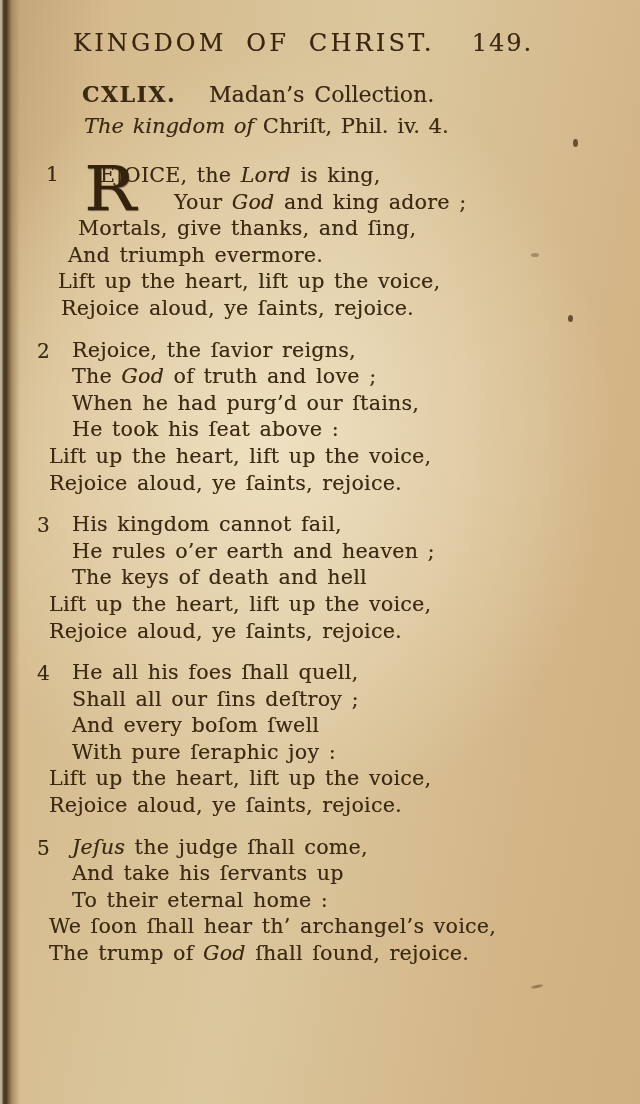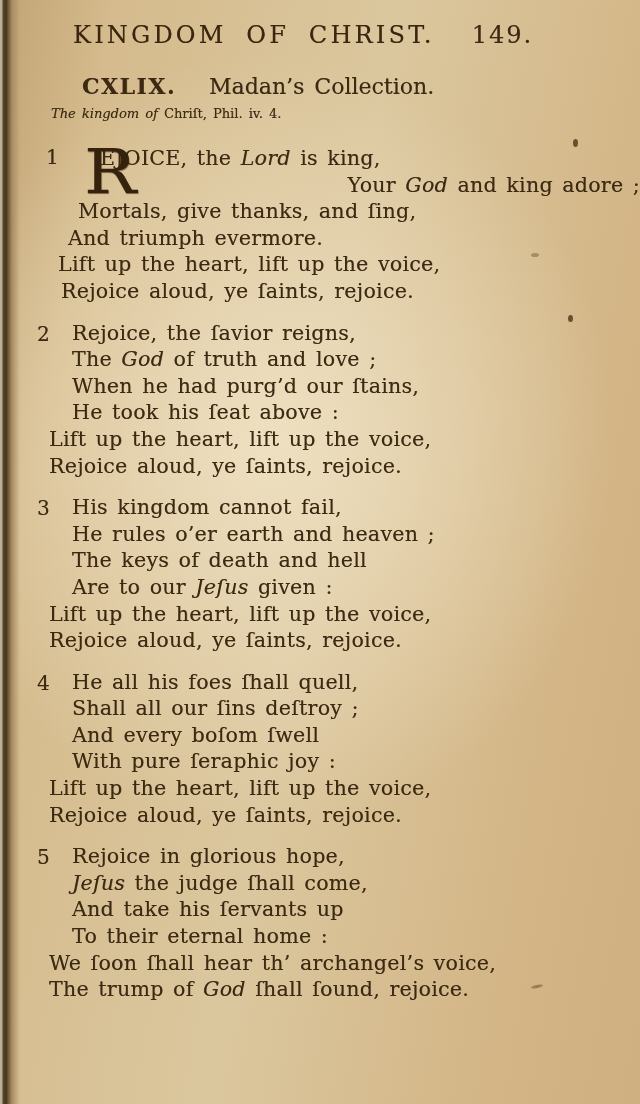--- a/index.html
+++ b/index.html
@@ -13,47 +13,47 @@
   }
   .binding{
     position:absolute;left:0;top:0;bottom:0;width:20px;z-index:3;
     background:linear-gradient(90deg,
       #beb49e 0px,#b5ab94 2px,#5c4729 3px,#45341c 6px,#7b6440 9px,
       #a98e63 12px,rgba(208,178,130,0) 20px);
   }
   .speck{position:absolute;background:rgba(72,50,24,.78);border-radius:50%;filter:blur(.4px);z-index:2;}
   .sheet{position:absolute;left:0;top:0;width:640px;z-index:4;
     text-shadow:.3px .4px .6px rgba(52,34,13,.45);}
-  .header{position:relative;padding-top:21px;height:34px;white-space:nowrap;}
+  .header{position:relative;padding-top:29px;height:34px;white-space:nowrap;}
   .running-title{
     display:inline-block;margin-left:73px;font-size:24px;
     letter-spacing:3.2px;word-spacing:9px;color:#3a250f;
   }
   .page-num{display:inline-block;margin-left:32px;font-size:24px;letter-spacing:2px;}
   .hymn-head{margin-top:18px;margin-left:82px;font-size:22px;white-space:nowrap;}
   .hymn-no{letter-spacing:1.5px;font-weight:bold;}
   .hymn-src{margin-left:26px;word-spacing:3px;}
-  .subtitle{margin-top:7px;margin-left:51px;font-size:13px;white-space:nowrap;word-spacing:2px;}
+  .subtitle{margin-top:7px;margin-left:84px;font-size:21px;white-space:nowrap;word-spacing:2px;}
   .it{font-style:italic;}
   .stanzas{margin-top:24px;}
   .stanza{position:relative;margin-bottom:15px;}
   .stanza-num{position:absolute;left:37px;top:2px;font-size:20px;}
   .line{font-size:20.5px;line-height:26.6px;white-space:nowrap;
     letter-spacing:.3px;word-spacing:2.6px;}
   .line.verse{margin-left:72px;}
   .line.refrain{margin-left:49px;}
   
   .s1 .stanza-num{left:46px;top:0;}
   .dropcap{
     position:absolute;left:84px;top:3px;font-size:61px;line-height:48px;
     transform:scaleX(1.14);transform-origin:left top;color:#35220d;
     text-shadow:.5px .5px .8px rgba(52,34,13,.6);
   }
   .s1 .line-0{margin-left:100px;}
-  .s1 .line-1{margin-left:174px;text-align:right;}
+  .s1 .line-1{margin-left:174px;}
   .s1 .line-2{margin-left:78px;}
   .s1 .line-3{margin-left:68px;}
   .s1 .line-4{margin-left:58px;}
   .s1 .line-5{margin-left:61px;}
 </style>
 </head>
 <body>
 
 <div class="binding"></div>
 
@@ -94,36 +94,34 @@
         <div class="line verse line-2"><span>When he had purg’d our ſtains,</span></div>
         <div class="line verse line-3"><span>He took his ſeat above :</span></div>
         <div class="line refrain line-4"><span>Lift up the heart, lift up the voice,</span></div>
         <div class="line refrain line-5"><span>Rejoice aloud, ye ſaints, rejoice.</span></div>
       </div>
       <div class="stanza s3">
         <span class="stanza-num">3</span>
         <div class="line verse line-0"><span>His kingdom cannot fail,</span></div>
         <div class="line verse line-1"><span>He rules o’er earth and heaven ;</span></div>
         <div class="line verse line-2"><span>The keys of death and hell</span></div>
-        <div class="line verse line-3"><span>Are to our </span><span class="it">Jeſus</span><span> given :</span></div>
         <div class="line refrain line-4"><span>Lift up the heart, lift up the voice,</span></div>
         <div class="line refrain line-5"><span>Rejoice aloud, ye ſaints, rejoice.</span></div>
       </div>
       <div class="stanza s4">
         <span class="stanza-num">4</span>
         <div class="line verse line-0"><span>He all his foes ſhall quell,</span></div>
         <div class="line verse line-1"><span>Shall all our ſins deſtroy ;</span></div>
         <div class="line verse line-2"><span>And every boſom ſwell</span></div>
         <div class="line verse line-3"><span>With pure ſeraphic joy :</span></div>
         <div class="line refrain line-4"><span>Lift up the heart, lift up the voice,</span></div>
         <div class="line refrain line-5"><span>Rejoice aloud, ye ſaints, rejoice.</span></div>
       </div>
       <div class="stanza s5">
         <span class="stanza-num">5</span>
-        <div class="line verse line-0"><span>Rejoice in glorious hope,</span></div>
         <div class="line verse line-1"><span class="it">Jeſus</span><span> the judge ſhall come,</span></div>
         <div class="line verse line-2"><span>And take his ſervants up</span></div>
         <div class="line verse line-3"><span>To their eternal home :</span></div>
         <div class="line refrain line-4"><span>We ſoon ſhall hear th’ archangel’s voice,</span></div>
         <div class="line refrain line-5"><span>The trump of </span><span class="it">God</span><span> ſhall ſound, rejoice.</span></div>
       </div>
     </div>
 
 </div>
 

